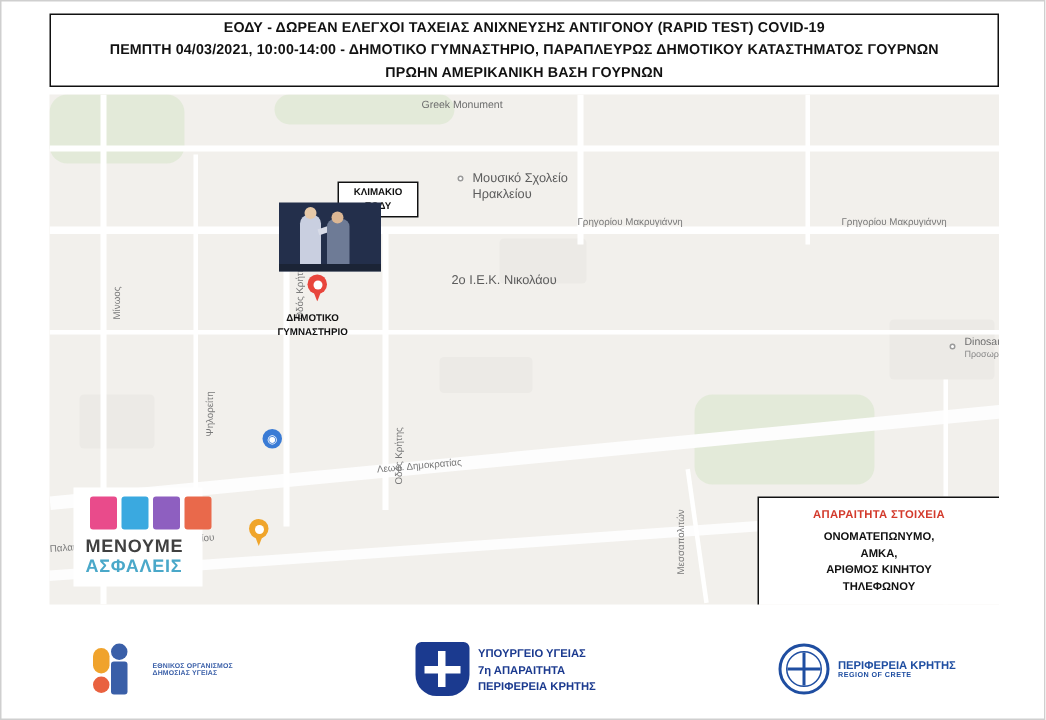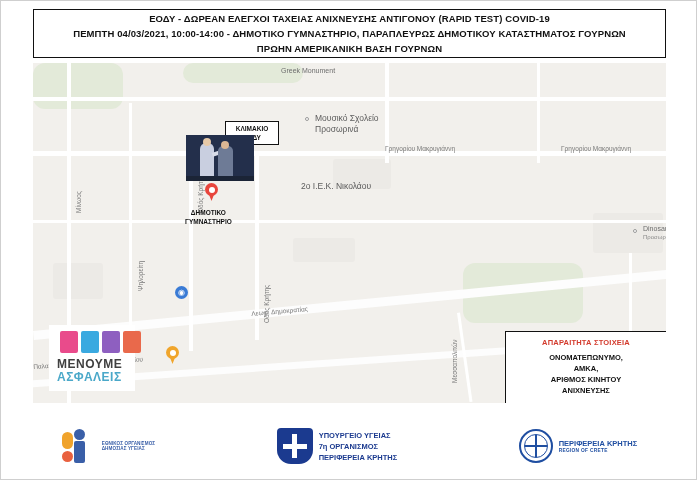--- a/index.html
+++ b/index.html
@@ -292,21 +292,21 @@
     <div class="road-label" style="left:164px; top:150px; transform: rotate(-90deg);">Οδός Κρήτης</div>
     <div class="road-label" style="left:230px; top:260px; transform: rotate(-90deg);">Οδός Κρήτης</div>
     <div class="road-label" style="left:218px; top:247px; transform: rotate(-5deg);">Λεωφ. Δημοκρατίας</div>
     <div class="road-label" style="left:418px; top:320px; transform: rotate(-90deg);">Μεσσαπολιτών</div>
     <div class="road-label" style="left:0px; top:300px; transform: rotate(-4deg);">Παλαιά ΕΟ Αγίου Νικολάου Ηρακλείου</div>
 
     <div class="poi" style="left:248px; top:4px;">Greek Monument</div>
 
     <div class="poi-dot" style="left:272px; top:54px;"></div>
     <div class="poi big" style="left:282px; top:50px;">Μουσικό Σχολείο</div>
-    <div class="poi big" style="left:282px; top:61px;">Προσωρινά</div>
+    <div class="poi big" style="left:282px; top:61px;">Ηρακλείου</div>
 
     <div class="poi big" style="left:268px; top:118px;">2ο Ι.Ε.Κ. Νικολάου</div>
 
     <div class="poi-dot" style="left:600px; top:166px;"></div>
     <div class="poi" style="left:610px; top:162px;">Dinosauria Park</div>
     <div class="poi" style="left:610px; top:171px; font-size:6px; color:#8a8a8a;">Προσωρινά κλειστό</div>
 
     <div class="map-box" style="left:192px; top:58px; width:54px;">
       <div>ΚΛΙΜΑΚΙΟ</div>
       <div>ΕΟΔΥ</div>
@@ -347,21 +347,21 @@
       </div>
       <div class="asf-t1">ΜΕΝΟΥΜΕ</div>
       <div class="asf-t2">ΑΣΦΑΛΕΙΣ</div>
     </div>
 
     <div class="req-box">
       <div class="req-title">ΑΠΑΡΑΙΤΗΤΑ ΣΤΟΙΧΕΙΑ</div>
       <div class="req-item">ΟΝΟΜΑΤΕΠΩΝΥΜΟ,</div>
       <div class="req-item">ΑΜΚΑ,</div>
       <div class="req-item">ΑΡΙΘΜΟΣ ΚΙΝΗΤΟΥ</div>
-      <div class="req-item">ΑΝΙΧΝΕΥΣΗΣ</div>
+      <div class="req-item">ΤΗΛΕΦΩΝΟΥ</div>
     </div>
   </div>
 
   <div class="footer">
 
     <div class="logo">
       <div class="eody-mark">
         <span class="b1"></span>
         <span class="b2"></span>
         <span class="b3"></span>
@@ -374,21 +374,21 @@
     </div>
 
     <div class="logo">
       <div class="min-mark">
         <span class="shield"></span>
         <span class="cross-v"></span>
         <span class="cross-h"></span>
       </div>
       <div class="logo-txt">
         <span class="min-l">ΥΠΟΥΡΓΕΙΟ ΥΓΕΙΑΣ</span>
-        <span class="min-l">7η ΟΡΓΑΝΙΣΜΟΣ</span>
+        <span class="min-l">7η ΑΠΑΡΑΙΤΗΤΑ</span>
         <span class="min-l">ΠΕΡΙΦΕΡΕΙΑ ΚΡΗΤΗΣ</span>
       </div>
     </div>
 
     <div class="logo">
       <div class="reg-mark">
         <span class="circ"></span>
         <span class="circ2"></span>
         <span class="bar"></span>
         <span class="barv"></span>

